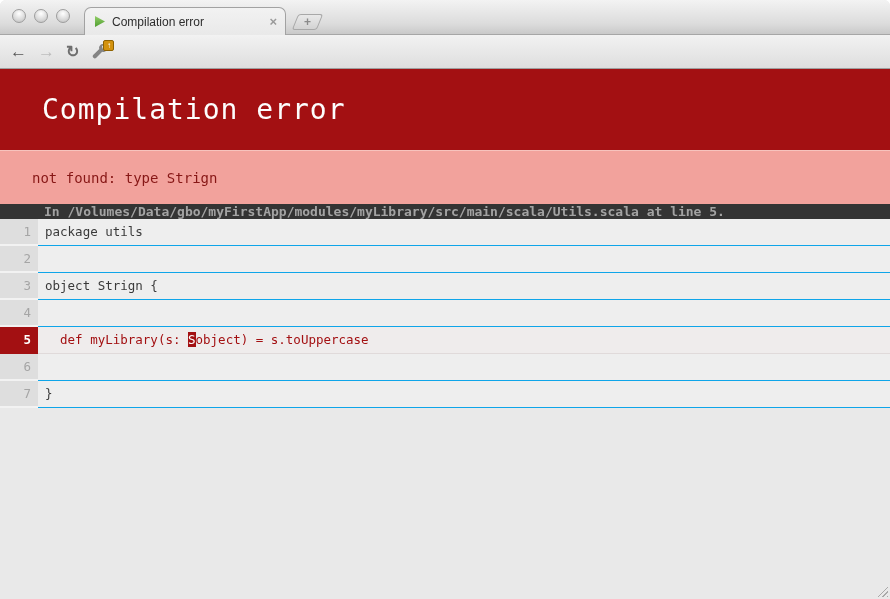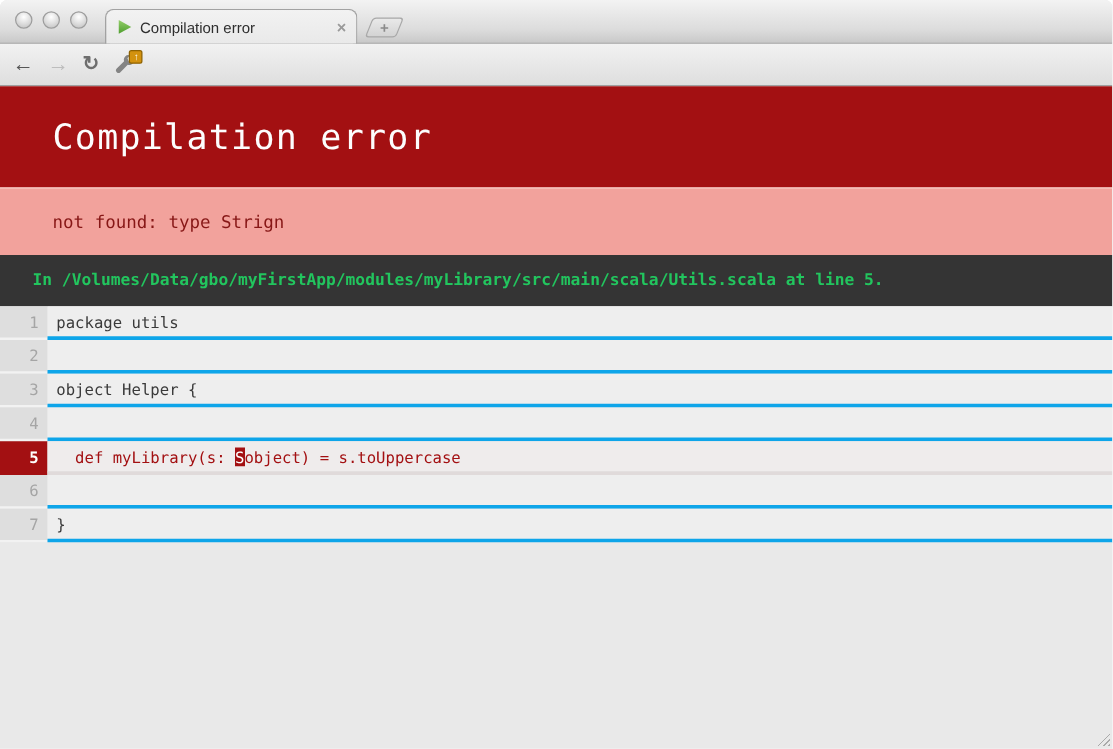--- a/index.html
+++ b/index.html
@@ -73,33 +73,33 @@
     background:#d3920e;border:1px solid #8f6200;border-radius:2px;
     color:#ffffff;font-size:8px;font-weight:bold;line-height:10px;text-align:center;
   }
 
   
   .page{flex:1;display:flex;flex-direction:column;position:relative;background:#e9e9e9;
         font-family:"DejaVu Sans Mono", monospace;}
   .hdr{height:81px;background:#a31012;display:flex;align-items:center;padding-left:42px;}
   .hdr h1{margin:0;font-size:28px;font-weight:normal;color:#fdfdfd;letter-spacing:1px;}
   .banner{height:54px;background:#f2a29c;border-top:1px solid #f7c3bd;
-          display:flex;align-items:center;padding-left:42px;
+          display:flex;align-items:center;padding-left:32px;
           font-size:14px;color:#871716;}
-  .loc{height:41px;background:#343434;display:flex;align-items:center;padding-left:26px;
-       font-size:13px;font-weight:bold;color:#22c55e;white-space:pre;}
+  .loc{height:15px;background:#343434;display:flex;align-items:center;padding-left:44px;
+       font-size:13px;font-weight:bold;color:#a3a3a3;white-space:pre;}
   .code{flex:0 0 auto;}
   .row{display:flex;height:27px;font-size:12.5px;}
   .num{
     width:38px;flex:0 0 auto;background:#dedede;color:#a5a5a5;
     text-align:right;padding-right:7px;line-height:25px;
     border-bottom:2px solid #f2f2f2;
   }
   .codecell{
-    flex:1;background:#eeeeee;border-bottom:3px solid #0ea5e9;
+    flex:1;background:#eeeeee;border-bottom:1px solid #0ea5e9;
     line-height:26px;padding-left:7px;white-space:pre;color:#3a3a3a;
   }
   .row.error .num{background:#a31012;color:#ffffff;font-weight:bold;border-bottom-color:#a31012;}
   .row.error .codecell{color:#a31012;background:#efecec;border-bottom-color:#e0dada;}
   .marker{background:#a31012;color:#ffffff;}
   .filler{flex:1;background:#e9e9e9;}
   .grip{
     position:absolute;right:2px;bottom:2px;width:13px;height:13px;
     background:repeating-linear-gradient(135deg, rgba(0,0,0,0) 0 2px, #a9a9a9 2px 3px);
     clip-path:polygon(100% 0, 100% 100%, 0 100%);
@@ -163,21 +163,21 @@
       <div class="row">
         <span class="num">1</span>
         <span class="codecell">package utils</span>
       </div>
       <div class="row">
         <span class="num">2</span>
         <span class="codecell"></span>
       </div>
       <div class="row">
         <span class="num">3</span>
-        <span class="codecell">object Helper {</span>
+        <span class="codecell">object Strign {</span>
       </div>
       <div class="row">
         <span class="num">4</span>
         <span class="codecell"></span>
       </div>
       <div class="row error">
         <span class="num">5</span>
         <span class="codecell"><span>  def myLibrary(s: </span><span class="marker">S</span><span>object) = s.toUppercase</span></span>
       </div>
       <div class="row">

